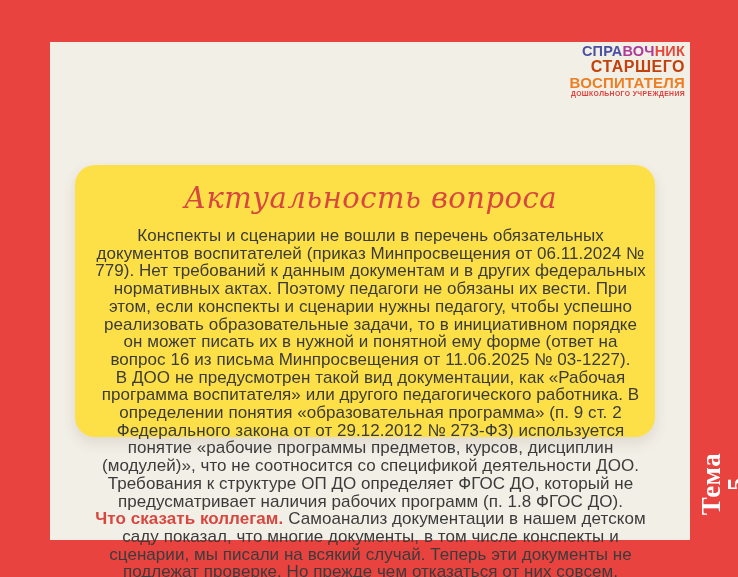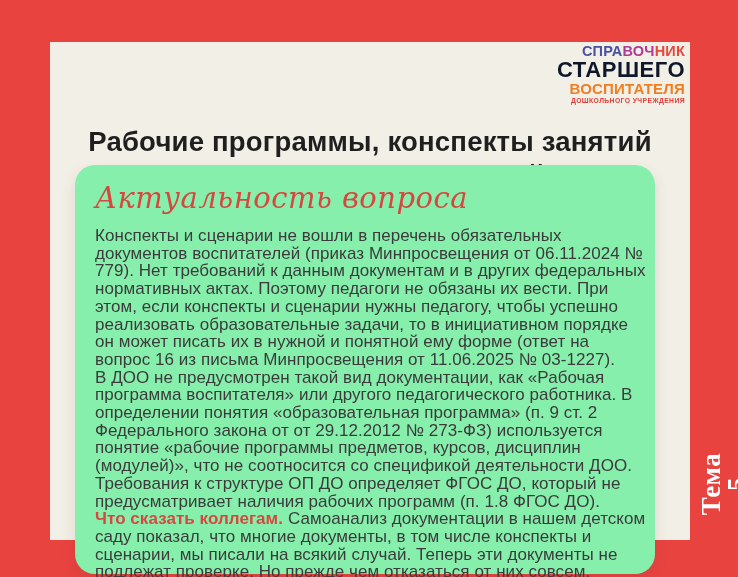--- a/index.html
+++ b/index.html
@@ -18,38 +18,39 @@
 
   
   .logo{
     position:absolute;top:2px;right:5px;text-align:right;
     font-weight:bold;line-height:1.02;letter-spacing:.2px;
   }
   .logo-line1{font-size:14.5px;}
   .logo-c1{color:#4a50a2;}
   .logo-c2{color:#ae3a97;}
   .logo-c3{color:#e8483b;}
-  .logo-line2{font-size:22px;color:#0f172a;letter-spacing:.5px;}
+  .logo-line2{font-size:16px;color:#c2410c;letter-spacing:.5px;}
   .logo-line3{font-size:15px;color:#ee7e23;letter-spacing:.2px;margin-left:44px;}
   .logo-line4{font-size:6.8px;color:#e0403a;letter-spacing:.4px;margin-top:1px;}
 
   
   .title{
     position:absolute;top:83px;left:0;width:100%;margin:0;
     text-align:center;font-size:27.5px;line-height:1.22;font-weight:bold;
     color:#1f1f1f;letter-spacing:.2px;
   }
 
   
   .panel{
-    position:absolute;left:25px;top:123px;width:580px;height:409px;
-    background:#86efac;border-radius:20px;
+    position:absolute;left:25px;top:123px;width:580px;height:272px;
+    background:#fde047;border-radius:20px;
     box-shadow:0 6px 14px rgba(90,60,40,.12);
     box-sizing:border-box;
     padding:14px 9px 0 20px;
+    text-align:center;
   }
   .script-heading{
     font-family:"DejaVu Serif", serif;
     font-style:italic;
     font-size:29px;
     color:#d8473f;
     margin:2px 0 12px 0;
     letter-spacing:.5px;
   }
   .panel p.body{
@@ -78,24 +79,20 @@
 
     <div class="logo">
       <div class="logo-line1">
         <span class="logo-c1">СПРА</span><span class="logo-c2">ВОЧ</span><span class="logo-c3">НИК</span>
       </div>
       <div class="logo-line2">СТАРШЕГО</div>
       <div class="logo-line3">ВОСПИТАТЕЛЯ</div>
       <div class="logo-line4">ДОШКОЛЬНОГО УЧРЕЖДЕНИЯ</div>
     </div>
 
-    <h1 class="title">
-      <span>Рабочие программы, конспекты занятий</span><br>
-      <span>и сценарии мероприятий</span>
-    </h1>
 
     <div class="panel">
       <div class="script-heading">Актуальность вопроса</div>
       <p class="body">Конспекты и сценарии не вошли в перечень обязательных документов воспитателей (приказ Минпросвещения от 06.11.2024 № 779). Нет требований к данным документам и в других федеральных нормативных актах. Поэтому педагоги не обязаны их вести. При этом, если конспекты и сценарии нужны педагогу, чтобы успешно реализовать образовательные задачи, то в инициативном порядке он может писать их в нужной и понятной ему форме (ответ на вопрос 16 из письма Минпросвещения от 11.06.2025 № 03-1227).</p>
       <p class="body">В ДОО не предусмотрен такой вид документации, как «Рабочая программа воспитателя» или другого педагогического работника. В определении понятия «образовательная программа» (п. 9 ст. 2 Федерального закона от от 29.12.2012 № 273-ФЗ) используется понятие «рабочие программы предметов, курсов, дисциплин (модулей)», что не соотносится со спецификой деятельности ДОО. Требования к структуре ОП ДО определяет ФГОС ДО, который не предусматривает наличия рабочих программ (п. 1.8 ФГОС ДО).</p>
       <p class="body callout">
         <span class="callout-lead">Что сказать коллегам.</span><span>Самоанализ документации в нашем детском саду показал, что многие документы, в том числе конспекты и сценарии, мы писали на всякий случай. Теперь эти документы не подлежат проверке. Но прежде чем отказаться от них совсем, необходимо оценить их практическую ценность для образовательного процесса, понять, помогают они в работе или мешают</span>
       </p>
     </div>
 

